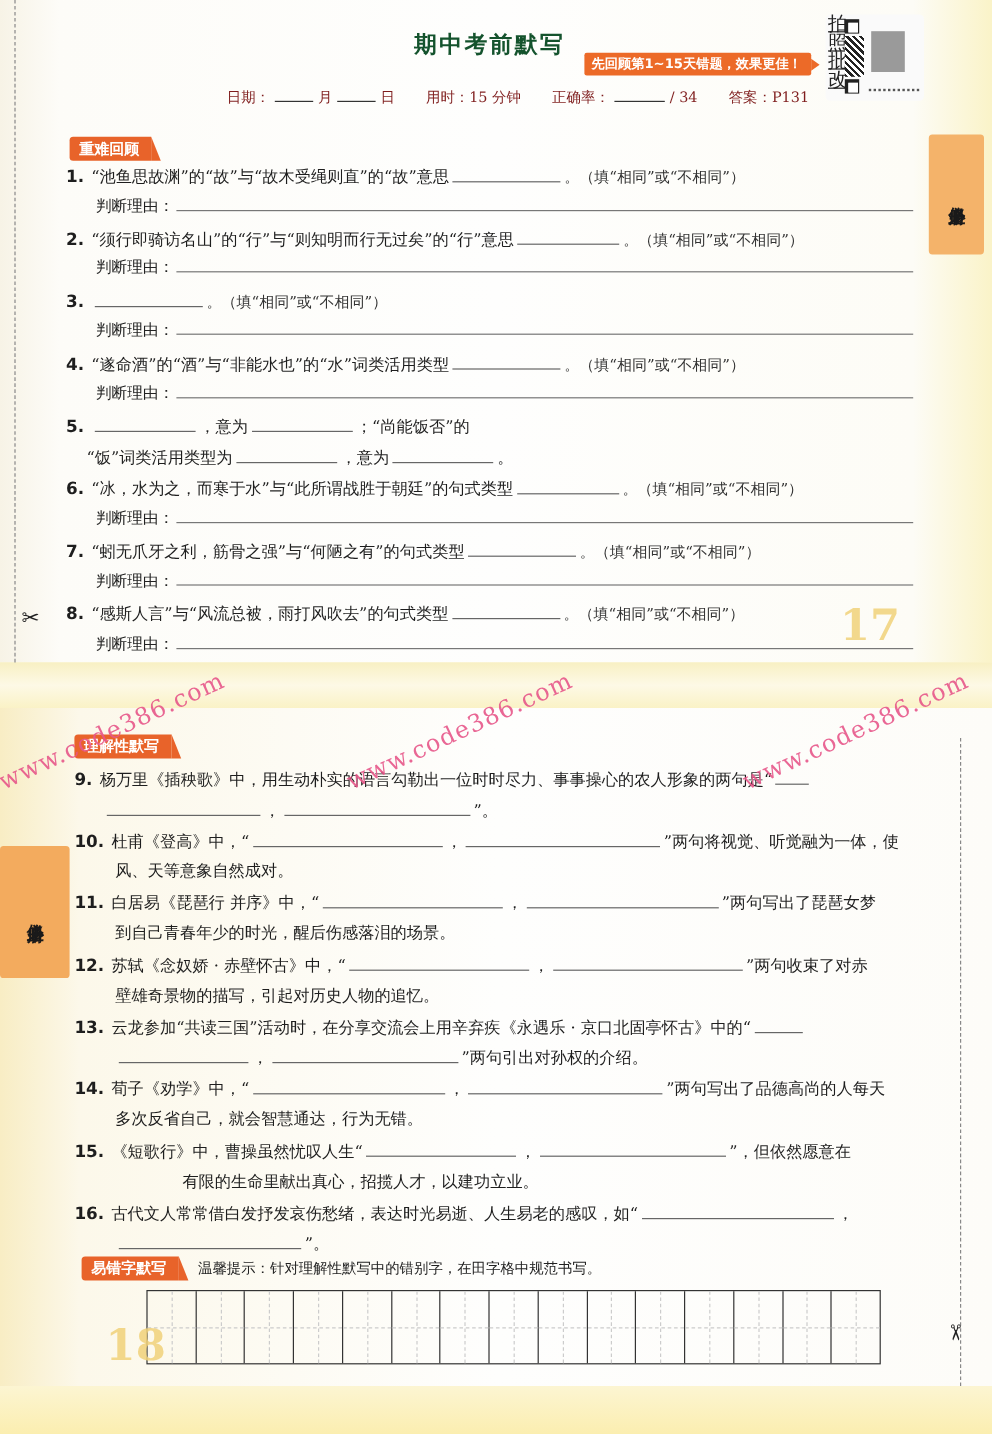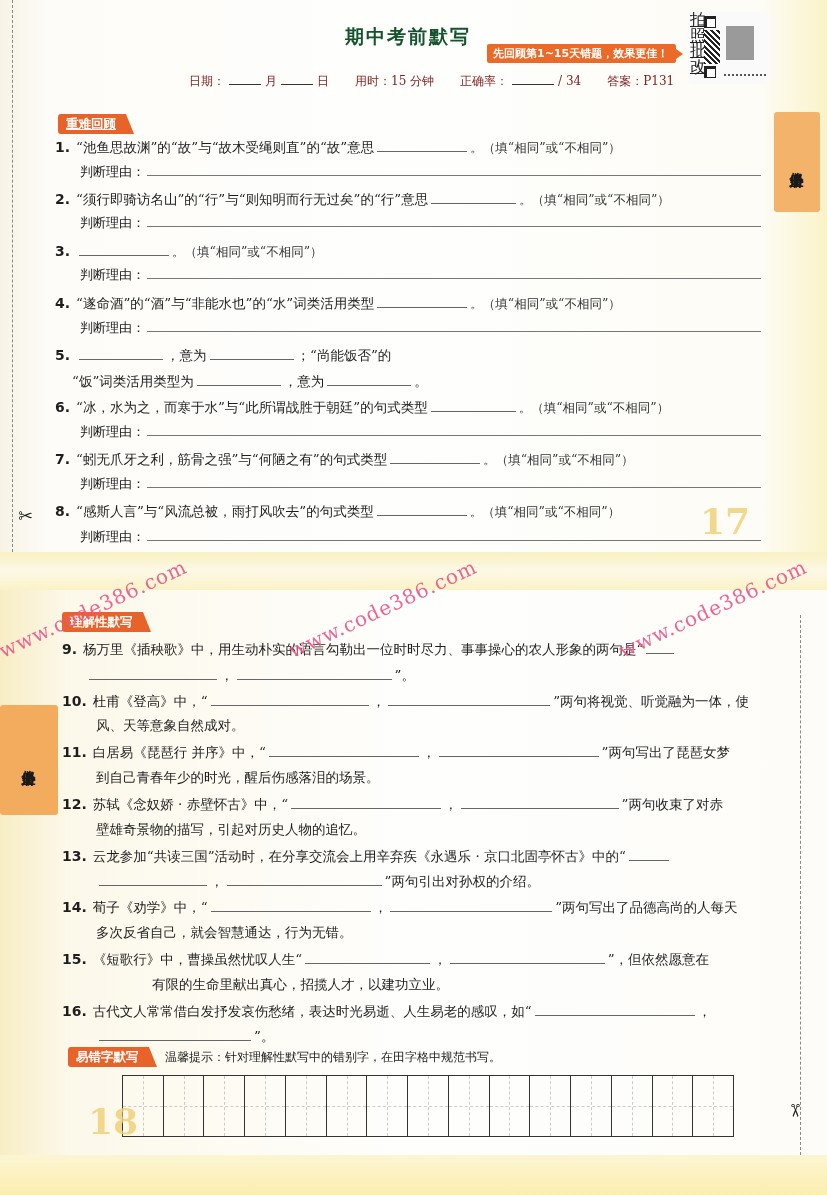--- a/index.html
+++ b/index.html
@@ -167,21 +167,21 @@
 <div class="qr-box">
   <div class="qr-label">拍照批改</div>
   <div class="qr-code"></div>
   <div class="qr-gray"></div>
   <div class="qr-dots"></div>
 </div>
 
 <div class="side-tab side-tab-right">必修上册</div>
 <div class="side-tab side-tab-left">必修上册</div>
 
-<div class="sec-label" style="left:58px;top:114px;text-decoration:underline;">重难回顾</div>
+<div class="sec-label" style="left:58px;top:114px;">重难回顾</div>
 
 <div class="q-line" style="left:55px;top:138px;">
   <span class="q-num">1.</span>
   <span>“池鱼思故渊”的“故”与“故木受绳则直”的“故”意思</span>
   <span class="blank-u" style="width:90px"></span>
   <span class="hint">。（填“相同”或“不相同”）</span>
 </div>
 <div class="reason" style="top:162px;">
   <span>判断理由：</span>
   <span class="line"></span>

